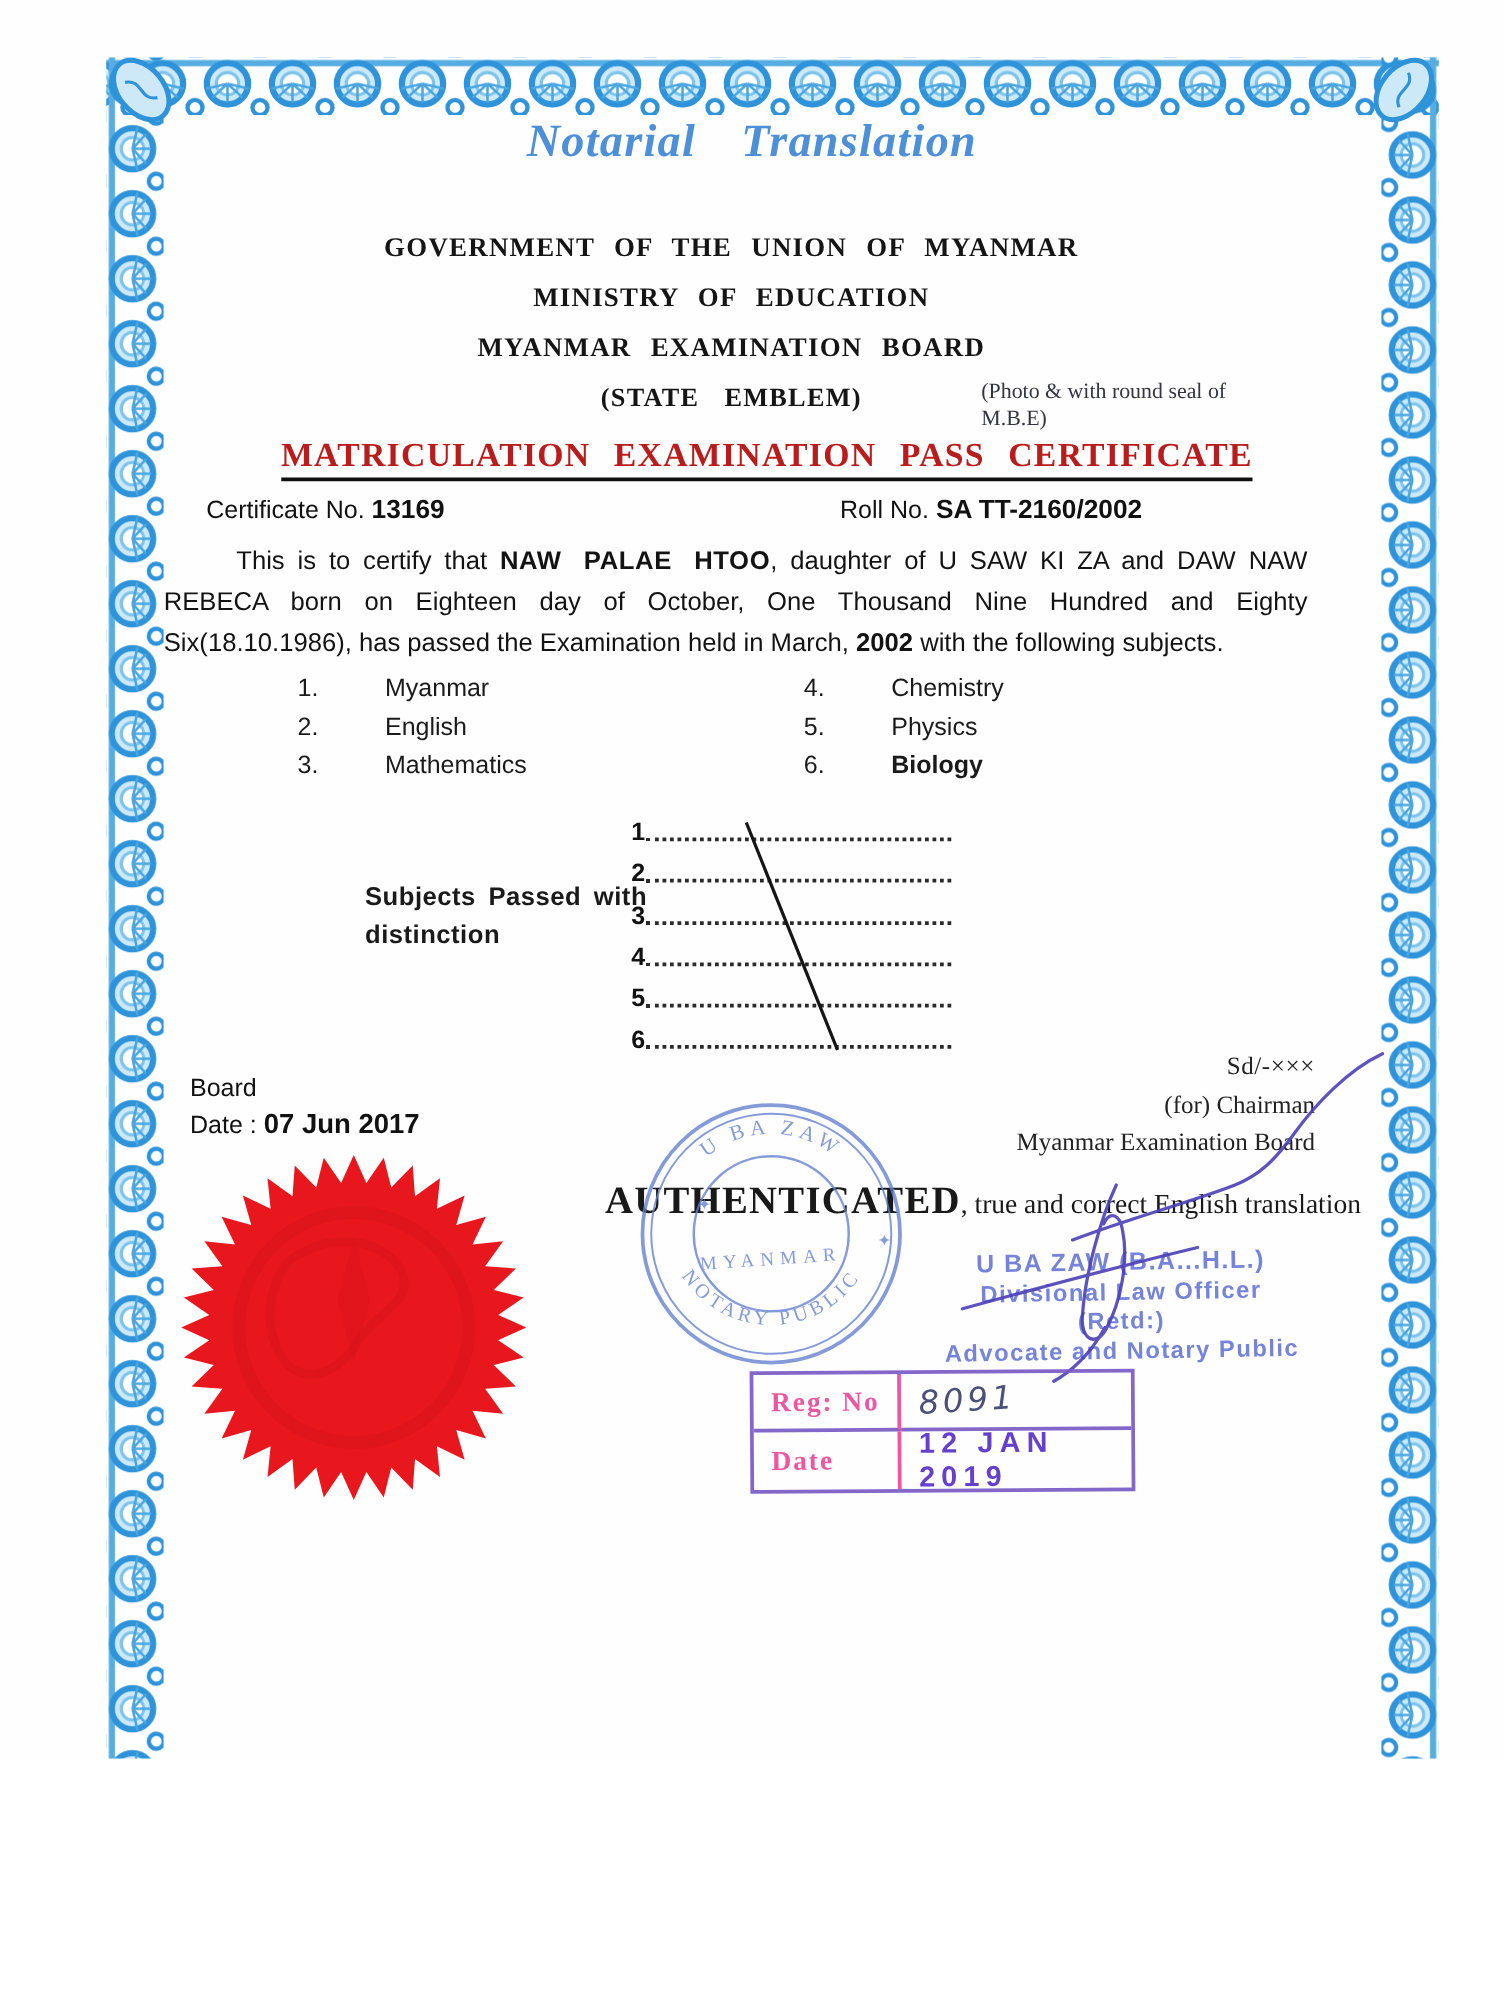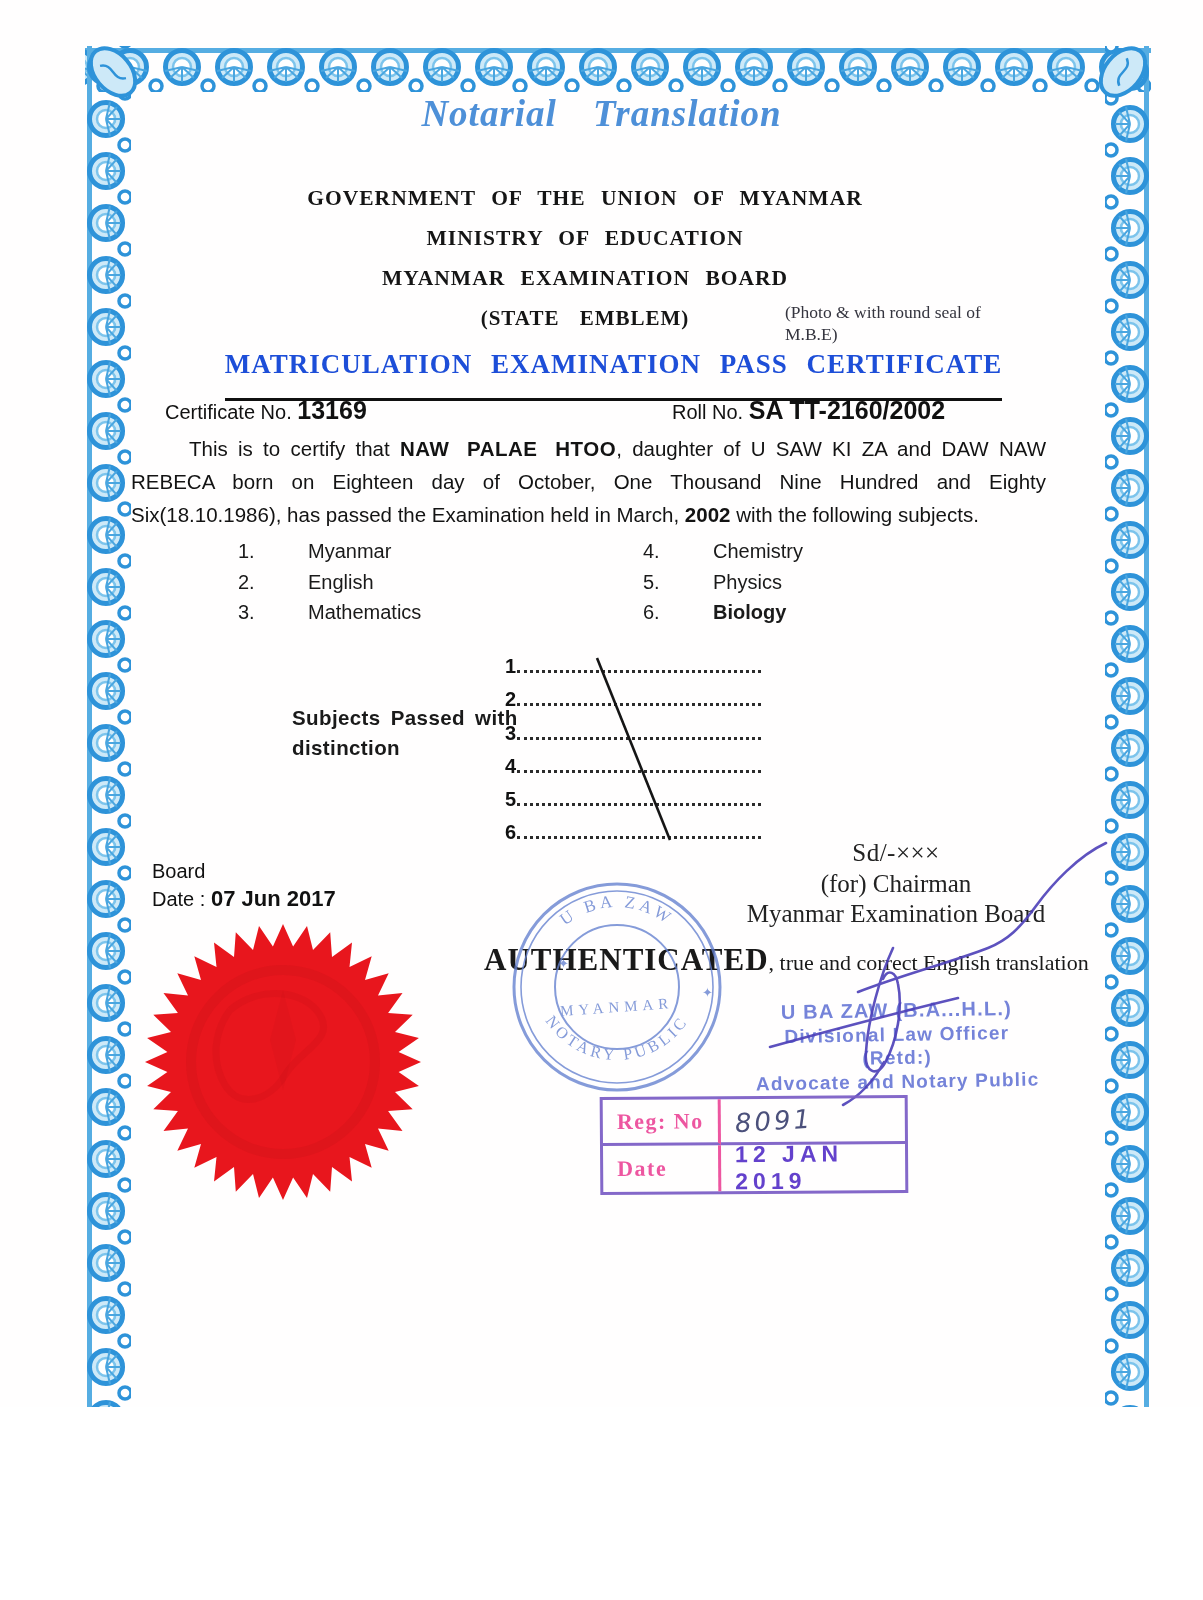--- a/index.html
+++ b/index.html
@@ -13,25 +13,25 @@
     font-family:"Liberation Serif",serif;font-style:italic;font-weight:bold;
     font-size:37px;color:#4e90d8;word-spacing:26px;letter-spacing:1px;}
   .gov-block{left:0;top:186px;width:1170px;text-align:center;
     font-family:"Liberation Serif",serif;font-weight:bold;color:#151515;}
   .gov-line{font-size:21.5px;letter-spacing:1px;word-spacing:9px;margin-bottom:15px;}
   .gov-line.emblem{font-size:21px;word-spacing:14px;}
   .photo-note{left:785px;top:301px;width:215px;font-family:"Liberation Serif",serif;
     font-size:17.5px;line-height:1.28;color:#35353f;}
   .main-title-wrap{left:12px;top:349px;width:1203px;text-align:center;}
   .main-title{display:inline-block;font-family:"Liberation Serif",serif;font-weight:bold;
-    font-size:27px;letter-spacing:1px;word-spacing:11px;color:#1d4ed8;
-    border-bottom:3.5px solid #101010;padding-bottom:18px;}
+    font-size:27px;letter-spacing:1px;word-spacing:11px;color:#b91c1c;
+    border-bottom:3.5px solid #101010;padding-bottom:2px;}
   .cert-row{top:396px;font-size:20px;}
   .lbl{font-weight:normal;}
-  .val{font-weight:bold;font-size:25px;}
+  .val{font-weight:bold;font-size:21px;}
   .cert-no{left:165px;}
   .roll-no{left:672px;}
   .body-par{left:131px;top:432px;width:915px;font-size:20.5px;line-height:33px;
     text-align:justify;text-indent:58px;color:#131313;}
   .b-name{font-weight:bold;letter-spacing:.5px;word-spacing:7px;}
   .b-year{font-weight:bold;}
   .subj-col{font-size:20px;color:#1a1a1a;}
   .subj-col .srow{height:30.5px;display:flex;}
   .subj-col .sno{width:70px;}
   .col1{left:238px;top:540px;}
@@ -39,22 +39,22 @@
   .sname.bold{font-weight:bold;}
   .dist-label{left:292px;top:703px;width:270px;font-weight:bold;font-size:20.5px;
     line-height:30px;letter-spacing:.4px;word-spacing:4px;color:#1a1a1a;}
   .dotrows{left:505px;top:644px;width:256px;}
   .dotrow{height:33.2px;display:flex;align-items:flex-end;}
   .dotrow .dn{font-weight:bold;font-size:20px;line-height:22px;}
   .dotrow .leader{flex:1;border-bottom:3.2px dotted #2b2b2b;margin:0 0 4px 1px;}
   .place{left:152px;top:860px;font-size:20px;}
   .date-line{left:152px;top:886px;font-size:20px;}
   .date-line .dv{font-weight:bold;font-size:22px;}
-  .sd-block{left:720px;top:838px;width:352px;text-align:center;
-    font-family:"Liberation Serif",serif;font-size:25px;line-height:30.5px;color:#222;}
+  .sd-block{left:700px;top:838px;width:352px;text-align:right;
+    font-family:"Liberation Serif",serif;font-size:20px;line-height:30.5px;color:#222;}
   .sd-line{letter-spacing:.5px;}
   .auth-line{left:484px;top:942px;font-family:"Liberation Serif",serif;font-size:22px;color:#191919;}
   .auth-line b{font-size:31px;letter-spacing:1px;}
   .officer-stamp{left:752px;top:999px;width:290px;text-align:center;
     font-weight:bold;font-size:19px;line-height:23.5px;letter-spacing:1.2px;
     color:#6273d4;opacity:.88;transform:rotate(-1deg);}
   .officer-stamp .l1{font-size:20px;}
   
   .regbox{left:600px;top:1096px;width:302px;height:92px;display:grid;
     grid-template-columns:118px 1fr;grid-template-rows:46px 46px;

